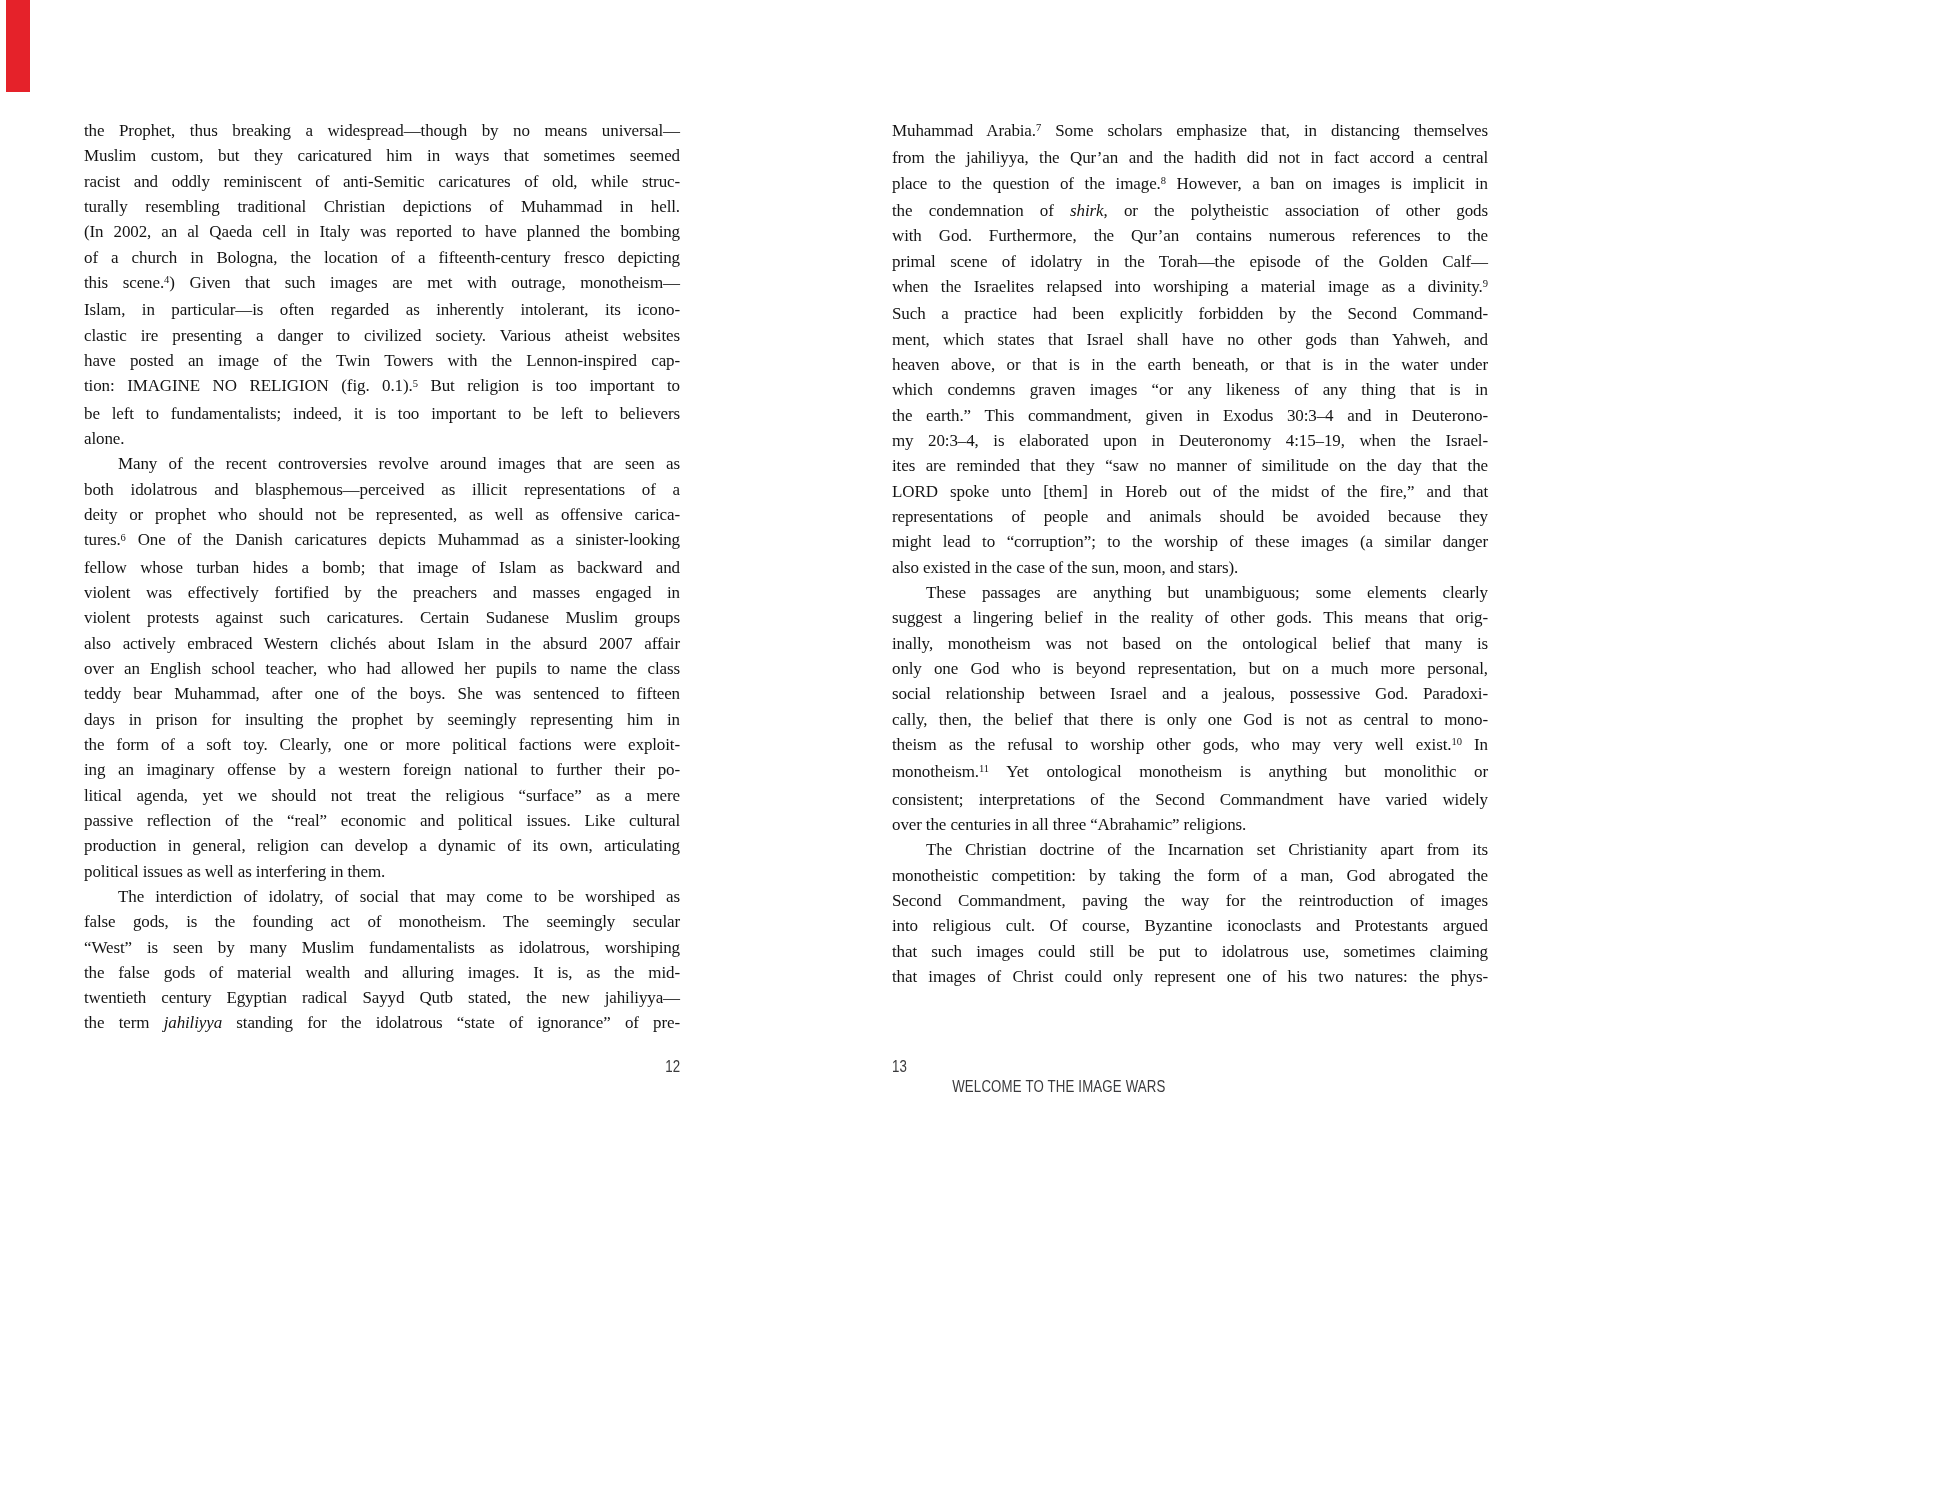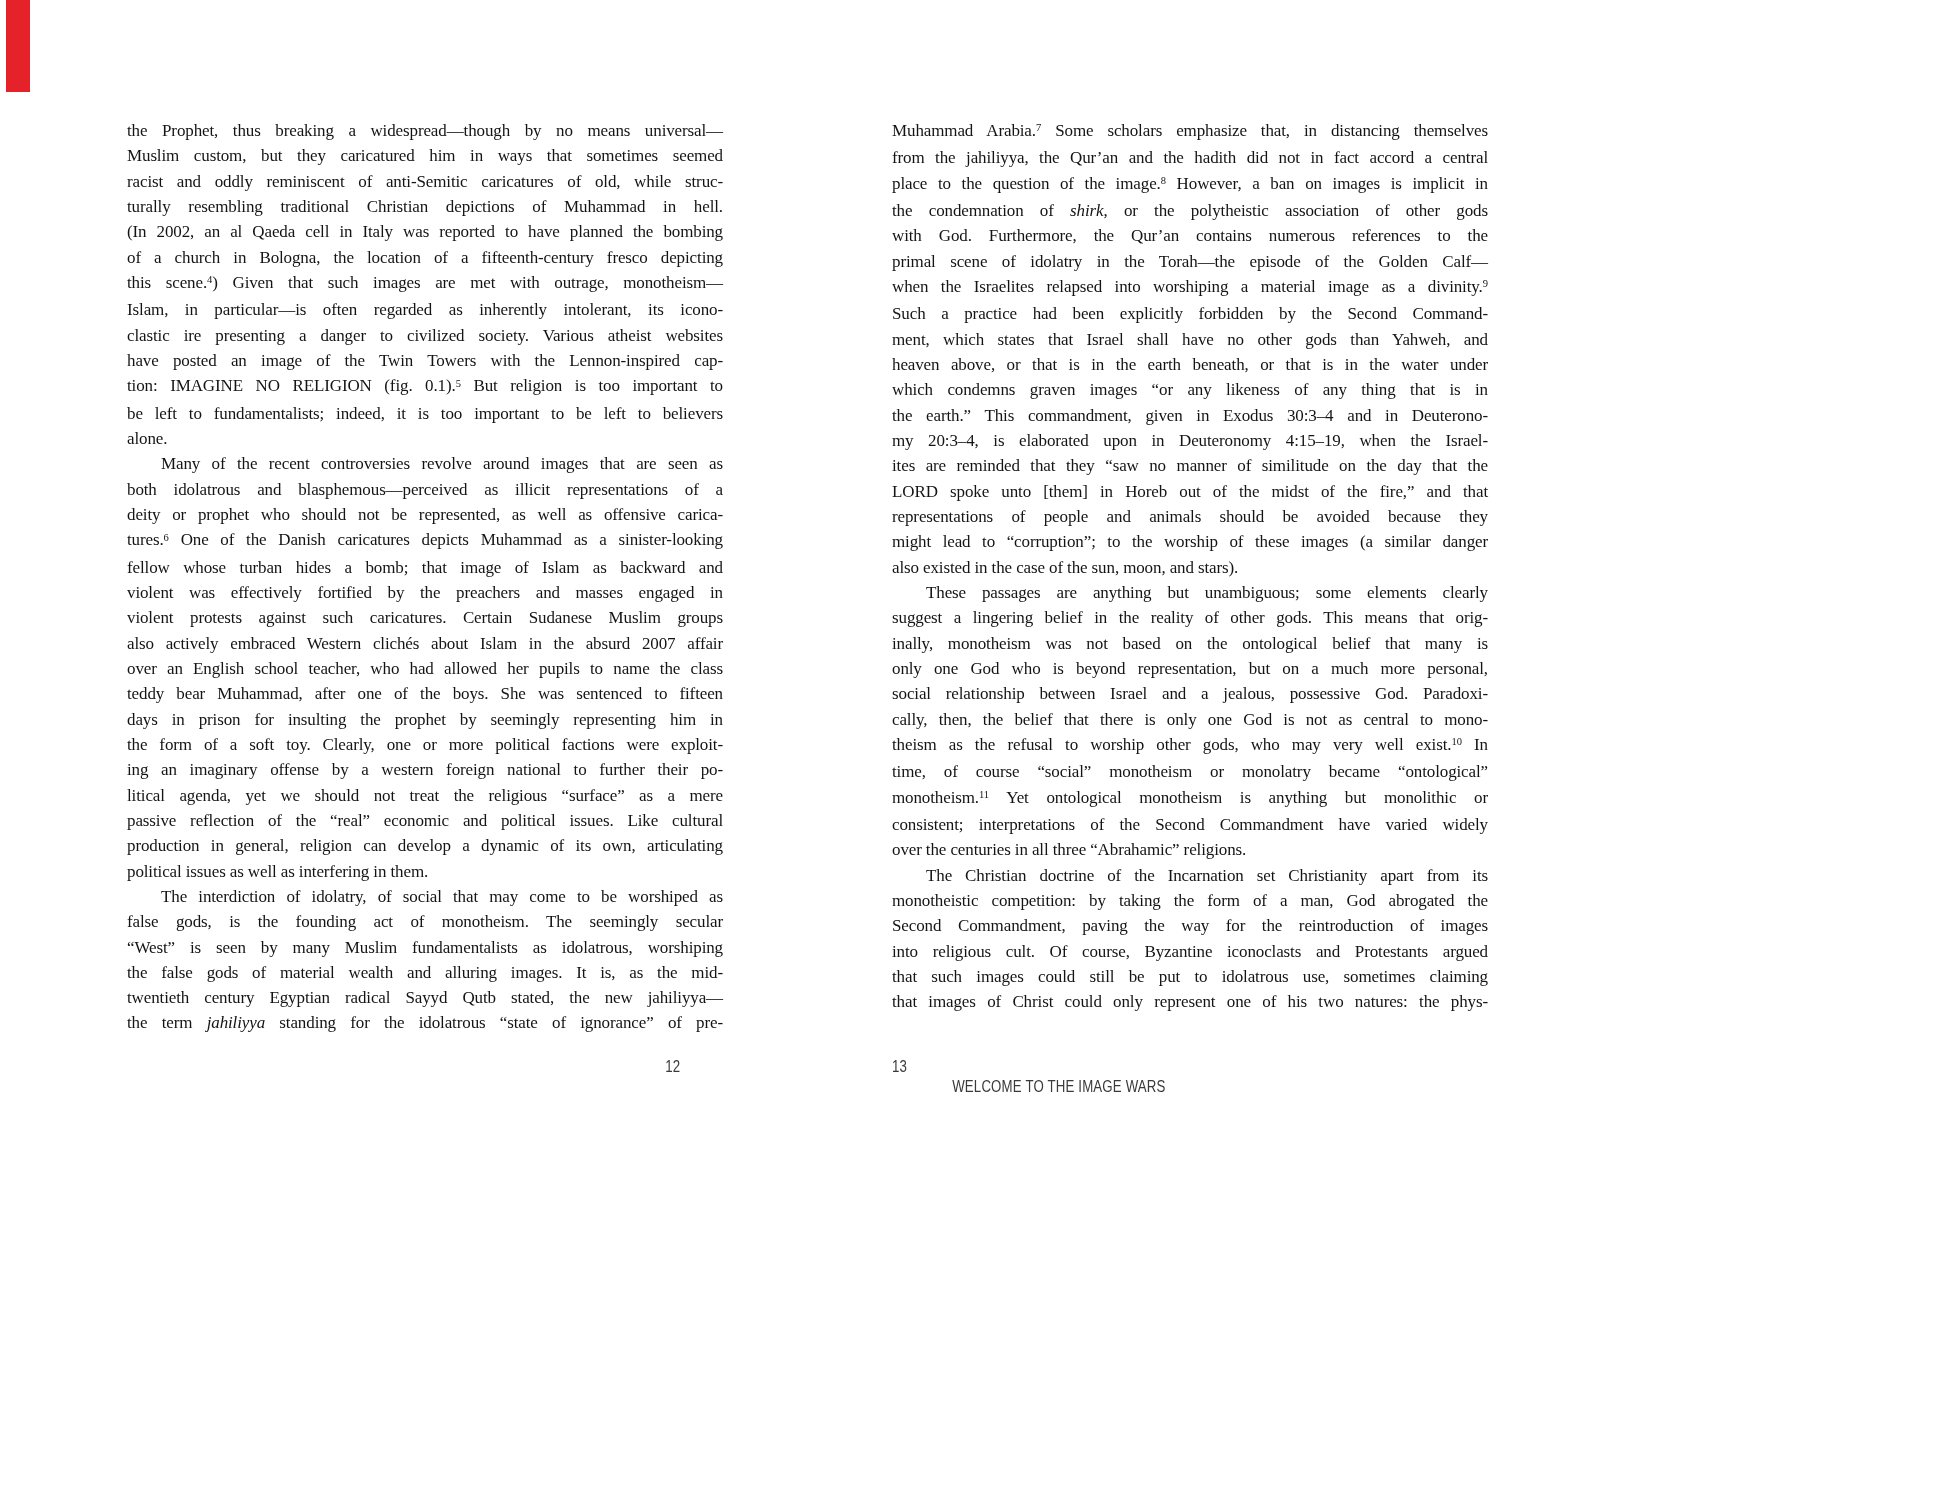--- a/index.html
+++ b/index.html
@@ -34,21 +34,21 @@
   .squeeze-r{transform:scaleX(0.78);transform-origin:100% 0;}
   .squeeze-l{transform:scaleX(0.78);transform-origin:0 0;}
 </style>
 </head>
 <body>
 
 <div id="spread" style="background: rgb(255, 255, 255);">
 
   <div class="bookmark" style="background: rgb(229, 34, 42);"></div>
 
-  <div class="page-col" id="col-left" style="color: rgb(20, 20, 20); margin-left: 43px;">
+  <div class="page-col" id="col-left" style="color: rgb(20, 20, 20);">
       <div class="para">
         <div class="line">the Prophet, thus breaking a widespread—though by no means universal—</div>
         <div class="line">Muslim custom, but they caricatured him in ways that sometimes seemed</div>
         <div class="line">racist and oddly reminiscent of anti-Semitic caricatures of old, while struc-</div>
         <div class="line">turally resembling traditional Christian depictions of Muhammad in hell.</div>
         <div class="line">(In 2002, an al Qaeda cell in Italy was reported to have planned the bombing</div>
         <div class="line">of a church in Bologna, the location of a fifteenth-century fresco depicting</div>
         <div class="line">this scene.<span class="sup">4</span>) Given that such images are met with outrage, monotheism—</div>
         <div class="line">Islam, in particular—is often regarded as inherently intolerant, its icono-</div>
         <div class="line">clastic ire presenting a danger to civilized society. Various atheist websites</div>
@@ -108,21 +108,20 @@
         <div class="line last">also existed in the case of the sun, moon, and stars).</div>
       </div>
       <div class="para">
         <div class="line firstline">These passages are anything but unambiguous; some elements clearly</div>
         <div class="line">suggest a lingering belief in the reality of other gods. This means that orig-</div>
         <div class="line">inally, monotheism was not based on the ontological belief that many is</div>
         <div class="line">only one God who is beyond representation, but on a much more personal,</div>
         <div class="line">social relationship between Israel and a jealous, possessive God. Paradoxi-</div>
         <div class="line">cally, then, the belief that there is only one God is not as central to mono-</div>
         <div class="line">theism as the refusal to worship other gods, who may very well exist.<span class="sup">10</span> In</div>
-        <div class="line">time, of course “social” monotheism or monolatry became “ontological”</div>
         <div class="line">monotheism.<span class="sup">11</span> Yet ontological monotheism is anything but monolithic or</div>
         <div class="line">consistent; interpretations of the Second Commandment have varied widely</div>
         <div class="line last">over the centuries in all three “Abrahamic” religions.</div>
       </div>
       <div class="para">
         <div class="line firstline">The Christian doctrine of the Incarnation set Christianity apart from its</div>
         <div class="line">monotheistic competition: by taking the form of a man, God abrogated the</div>
         <div class="line">Second Commandment, paving the way for the reintroduction of images</div>
         <div class="line">into religious cult. Of course, Byzantine iconoclasts and Protestants argued</div>
         <div class="line">that such images could still be put to idolatrous use, sometimes claiming</div>

